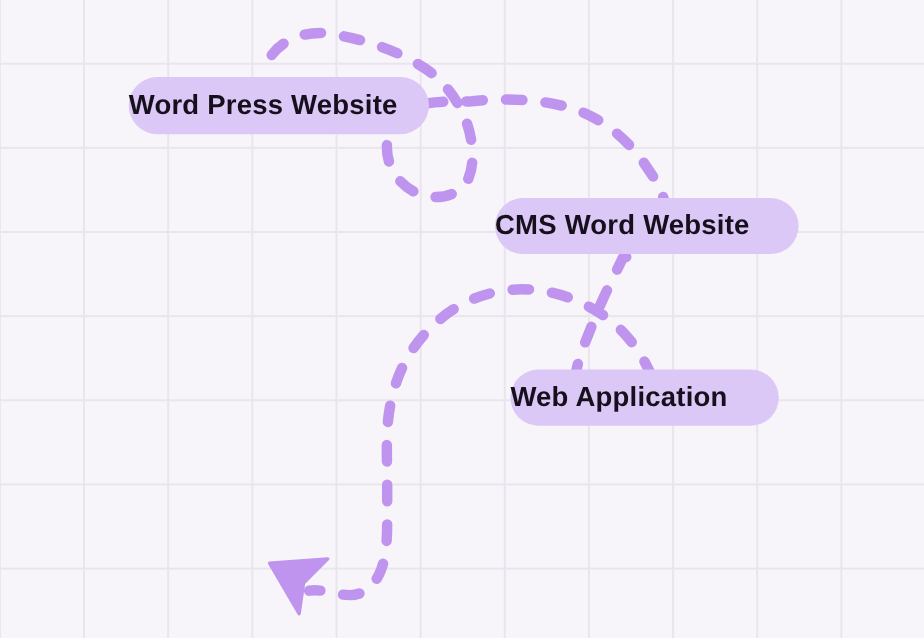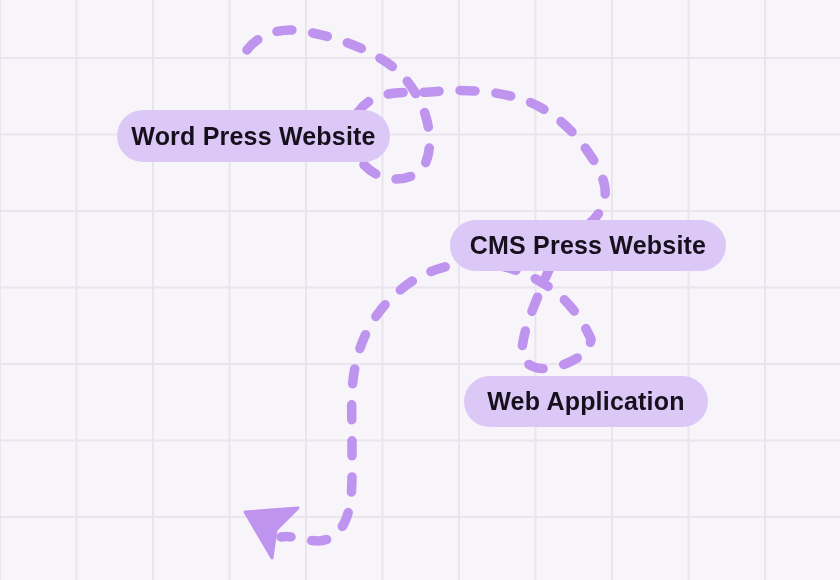--- a/index.html
+++ b/index.html
@@ -44,29 +44,27 @@
     fill: var(--line-color);
     stroke: var(--line-color);
     stroke-width: 3;
     stroke-linejoin: round;
   }
   .pill {
     position: absolute;
     z-index: 2;
     display: flex;
     align-items: center;
-    justify-content: center;
     background: var(--pill-bg);
     color: var(--pill-text);
     border-radius: 999px;
     font-weight: 700;
     font-size: 25px;
     letter-spacing: 0.2px;
     white-space: nowrap;
-    margin-top: 40px;
   }
   .pill-wordpress  { left: 117px; top: 70px;  width: 273px; height: 52px; }
   .pill-cms        { left: 450px; top: 180px; width: 276px; height: 51px; }
   .pill-uiux       { left: 145px; top: 262px; width: 217px; height: 48px; }
   .pill-webapp     { left: 464px; top: 336px; width: 244px; height: 51px; }
   .pill-ecommerce  { left: 75px;  top: 449px; width: 357px; height: 57px; }
 </style>
 </head>
 <body>
 
@@ -101,21 +99,21 @@
          C 341 532, 331 541, 318 541
          C 305 541, 293 535, 281 537"></path>
     <path class="flow-arrow" d="M 245 512 L 298 508 L 276 530 L 272 558 Z"></path>
   </svg>
 
   <div class="pill pill-wordpress">
     <span>Word Press Website</span>
   </div>
 
   <div class="pill pill-cms">
-    <span>CMS Press Website</span>
+    <span>CMS Word Website</span>
   </div>
 
 
   <div class="pill pill-webapp">
     <span>Web Application</span>
   </div>
 
 
 </div>
 

